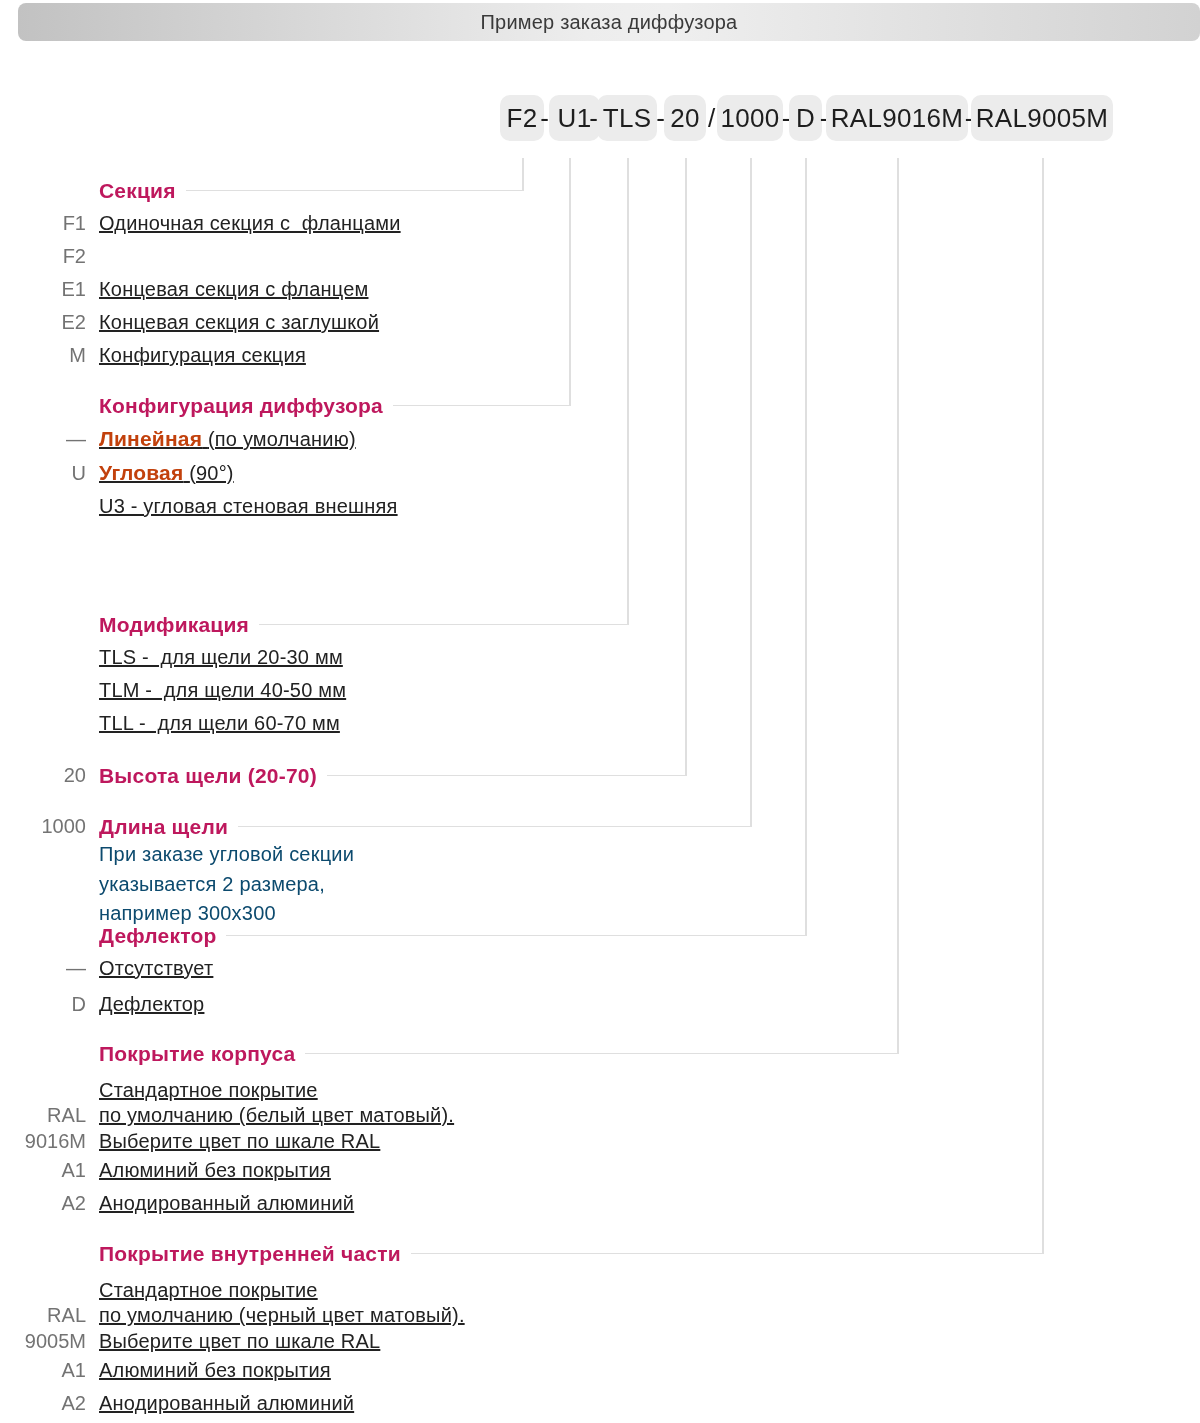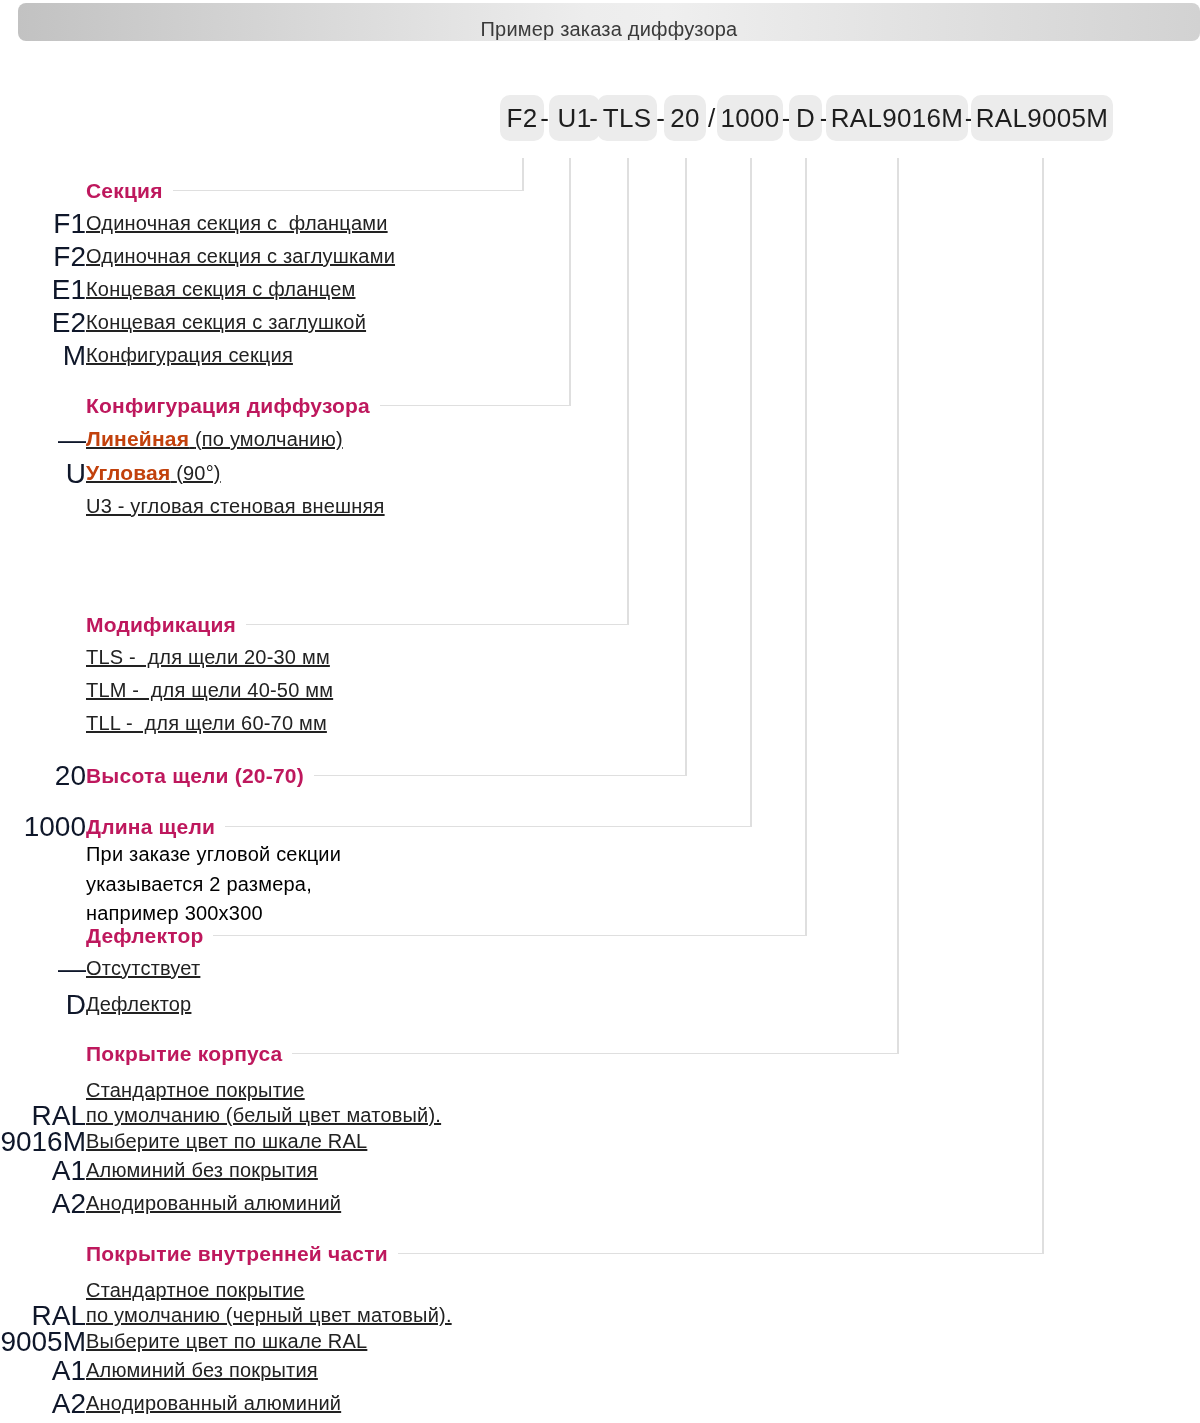--- a/index.html
+++ b/index.html
@@ -8,21 +8,21 @@
     width:1200px;height:1423px;position:relative;overflow:hidden;
     color:#222;
   }
   .page{position:absolute;inset:0;}
 
   
   .header-bar{
     position:absolute;left:18px;top:3px;width:1182px;height:38px;
     border-radius:8px;
     background:linear-gradient(90deg,#c2c2c2 0%,#ededed 48%,#efefef 55%,#d2d2d2 100%);
-    display:flex;align-items:flex-end;justify-content:center;
+    display:flex;align-items:center;justify-content:center;
     font-size:20px;color:#3a3a3a;letter-spacing:.2px;
   }
 
   
   .cbox{
     position:absolute;top:95px;height:46px;
     background:#ececec;border-radius:10px;
     display:flex;align-items:center;justify-content:center;
     font-size:26px;color:#1e1e1e;letter-spacing:.3px;white-space:nowrap;
   }
@@ -32,29 +32,29 @@
     font-size:26px;color:#1e1e1e;
   }
 
   
   .vline{position:absolute;width:1.5px;background:#dfdfdf;}
 
   
   .section{position:absolute;left:0;}
   .srow{display:flex;align-items:center;line-height:33px;}
   .code{
-    flex:none;width:86px;text-align:right;
-    font-size:28px;color:#0f172a;white-space:pre-line;
+    flex:none;width:86px;text-align:right;margin-right:13px;
+    font-size:20px;color:#737373;white-space:pre-line;
   }
   .heading{font-weight:bold;font-size:21px;color:#be185d;white-space:nowrap;letter-spacing:.2px;}
   .hline{flex:1;height:1.5px;background:#dfdfdf;margin-left:10px;}
   .text{font-size:20px;color:#222;white-space:pre-wrap;letter-spacing:.2px;text-decoration:underline;}
   .text .b{font-weight:bold;color:#c2410c;font-size:21px;}
   .note-row{align-items:flex-start;}
-  .note{font-size:20px;color:#000000;line-height:29.5px;margin-top:-3px;white-space:pre-line;letter-spacing:.2px;}
+  .note{font-size:20px;color:#0c4a6e;line-height:29.5px;margin-top:-3px;white-space:pre-line;letter-spacing:.2px;}
   .ral-row{align-items:flex-end;margin-top:8px;}
   .ral-row .code{line-height:25.4px;}
   .ral-row .text{line-height:25.4px;white-space:pre-line;}
   .m3{margin-top:3px;}
 </style>
 </head>
 <body>
 
 <div class="page">
 
@@ -94,21 +94,20 @@
       <div class="code"></div>
       <div class="heading">Секция</div>
       <div class="hline"></div>
     </div>
     <div class="srow">
         <div class="code">F1</div>
         <div class="text">Одиночная секция с  фланцами</div>
       </div>
     <div class="srow">
         <div class="code">F2</div>
-        <div class="text">Одиночная секция с заглушками</div>
       </div>
     <div class="srow">
         <div class="code">E1</div>
         <div class="text">Концевая секция с фланцем</div>
       </div>
     <div class="srow">
         <div class="code">E2</div>
         <div class="text">Концевая секция с заглушкой</div>
       </div>
     <div class="srow">

